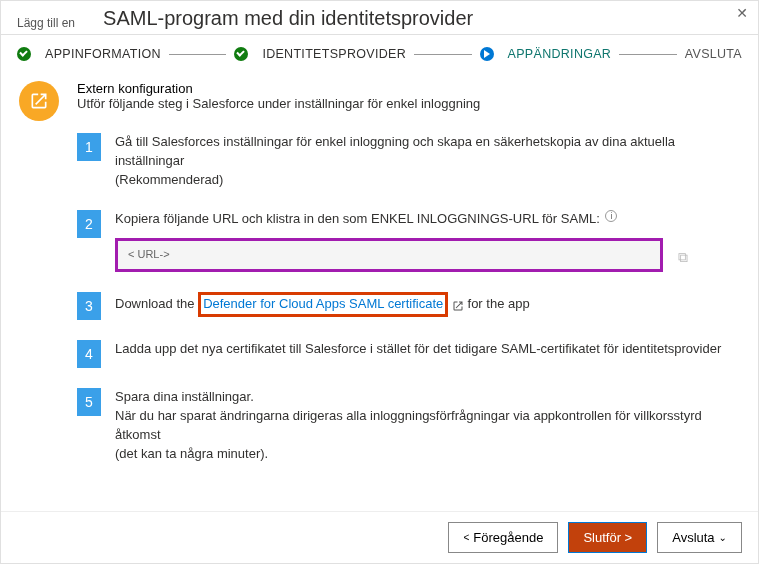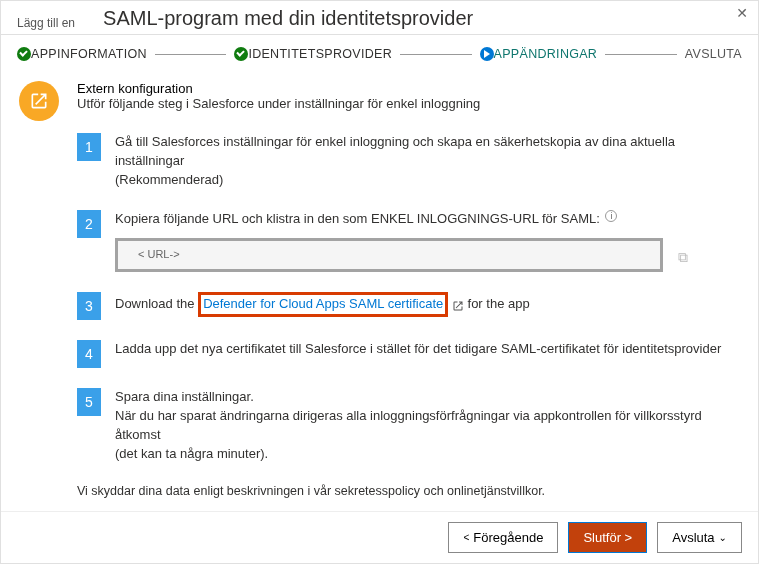--- a/index.html
+++ b/index.html
@@ -22,21 +22,21 @@
   .title { font-size: 20px; font-weight: 400; color: #323130; }
   .close-x {
     position: absolute; top: 4px; right: 10px; color: #666;
     font-size: 14px; cursor: pointer; font-family: Arial;
   }
   .steps {
     display: flex; align-items: center;
     padding: 12px 16px 6px 16px; position: relative;
   }
   .step {
-    display: flex; align-items: center; gap: 0;
+    display: flex; align-items: center; gap: 14px;
     font-size: 12.5px; letter-spacing: 0.3px; color: #323130;
     white-space: nowrap;
   }
   .step.active { color: #0f766e; align-items: flex-end; }
   .step-icon {
     width: 14px; height: 14px; border-radius: 50%; display: inline-block;
     position: relative; flex-shrink: 0;
   }
   .step-icon.done { background: #107c10; }
   .step-icon.done::after {
@@ -68,22 +68,22 @@
   .ext-text .sub { font-size: 13px; color: #323130; }
   .steps-list { margin-left: 58px; }
   .srow { display: flex; gap: 14px; margin-bottom: 20px; align-items: flex-start; }
   .num {
     width: 24px; height: 28px; background: #3aa0e9; color: #fff;
     display: flex; align-items: center; justify-content: center;
     font-size: 14px; flex-shrink: 0;
   }
   .stext { flex: 1; font-size: 13px; line-height: 1.45; color: #323130; }
   .url-box {
-    margin-top: 10px; border: 3px solid #a3a3a3; background: #f5f5f5;
-    padding: 6px 20px; font-size: 11px; color: #666;
+    margin-top: 10px; border: 3px solid #a21caf; background: #f5f5f5;
+    padding: 6px 10px; font-size: 11px; color: #666;
     position: relative; width: 548px;
   }
   .copy-icon {
     position: absolute; right: -28px; top: 6px; color: #bbb; font-size: 14px;
   }
   .dl-link {
     color: #0078d4; text-decoration: none;
     border: 3px solid #d83b01; padding: 0px 2px; display: inline-block; text-align: right;
   }
   .ext-link-icon { width: 12px; height: 12px; display: inline-block; vertical-align: middle; }
@@ -197,21 +197,20 @@
     <div class="srow">
       <div class="num">5</div>
       <div class="stext">
         <span>Spara dina inställningar.</span><br>
         <span>När du har sparat ändringarna dirigeras alla inloggningsförfrågningar via appkontrollen för villkorsstyrd åtkomst</span><br>
         <span>(det kan ta några minuter).</span>
       </div>
     </div>
   </div>
 
-  <div class="privacy">Vi skyddar dina data enligt beskrivningen i vår sekretesspolicy och onlinetjänstvillkor.</div>
 </div>
 
 <div class="footer">
   <button class="btn">
     <span class="chev">&lt;</span>
     <span>Föregående</span>
   </button>
   <button class="btn primary">
     <span>Slutför &gt;</span>
   </button>

